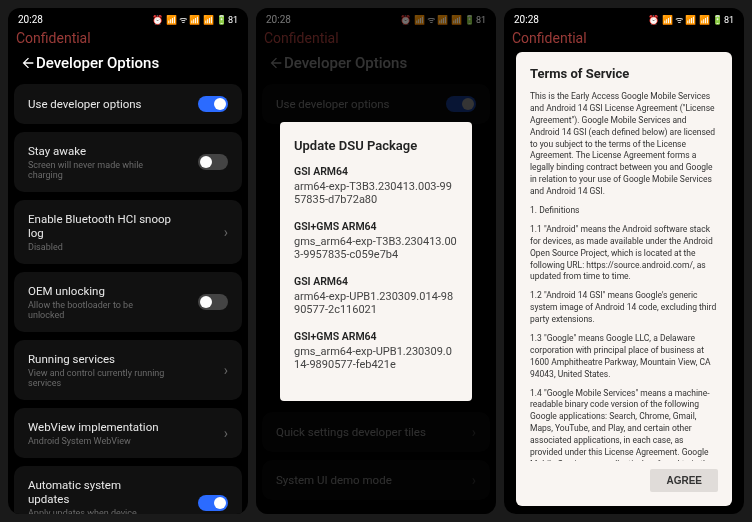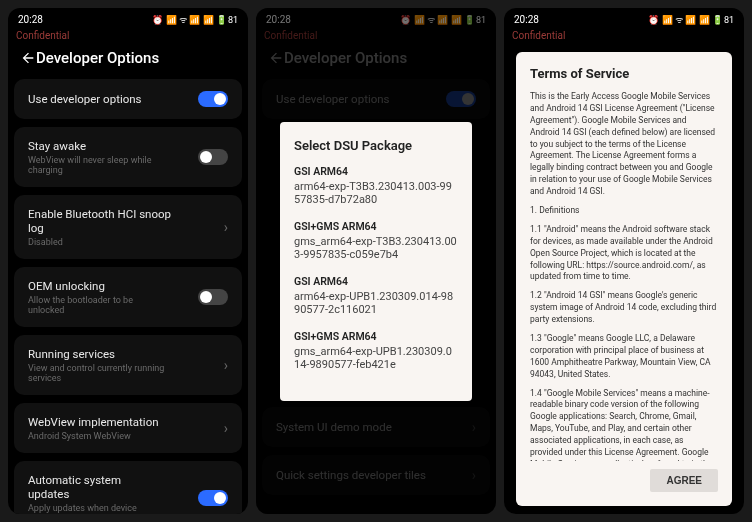--- a/index.html
+++ b/index.html
@@ -26,21 +26,21 @@
     display: flex;
     align-items: center;
     justify-content: space-between;
     padding: 0 10px;
     font-size: 10px;
     color: #fff;
   }
   .status-right { display: flex; gap: 3px; align-items: center; font-size: 9px; }
   .confidential {
     color: #d9534f;
-    font-size: 10px;
+    font-size: 14px;
     padding: 0 8px;
     opacity: 0.7;
   }
   .header {
     display: flex;
     align-items: center;
     padding: 8px 12px 12px;
     color: #fff;
   }
   .back-icon { width: 16px; height: 16px; fill: #fff; }
@@ -123,21 +123,21 @@
   <div class="content">
     <div class="row">
       <div class="row-text">
           <div class="row-title">Use developer options</div>
         </div>
       <div class="toggle on"></div>
     </div>
     <div class="row">
       <div class="row-text">
         <div class="row-title">Stay awake</div>
-        <div class="row-sub">WebView will never sleep while charging</div>
+        <div class="row-sub">Screen will never made while charging</div>
       </div>
       <div class="toggle"></div>
     </div>
     <div class="row">
       <div class="row-text">
         <div class="row-title">Enable Bluetooth HCI snoop log</div>
         <div class="row-sub">Disabled</div>
       </div>
       <span class="chevron">›</span>
     </div>
@@ -195,34 +195,34 @@
   <div class="content dimmed">
     <div class="row">
       <div class="row-text">
           <div class="row-title">Use developer options</div>
         </div>
       <div class="toggle on"></div>
     </div>
     <div style="height:280px"></div>
     <div class="row">
       <div class="row-text">
+          <div class="row-title">Quick settings developer tiles</div>
+        </div>
+      <span class="chevron">›</span>
+    </div>
+    <div class="row">
+      <div class="row-text">
           <div class="row-title">System UI demo mode</div>
-        </div>
-      <span class="chevron">›</span>
-    </div>
-    <div class="row">
-      <div class="row-text">
-          <div class="row-title">Quick settings developer tiles</div>
         </div>
       <span class="chevron">›</span>
     </div>
   </div>
   <div class="overlay">
     <div class="dialog">
-      <div class="dialog-title">Select DSU Package</div>
+      <div class="dialog-title">Update DSU Package</div>
       <div class="pkg">
         <div class="pkg-name">GSI ARM64</div>
         <div class="pkg-detail">arm64-exp-T3B3.230413.003-9957835-d7b72a80</div>
       </div>
       <div class="pkg">
         <div class="pkg-name">GSI+GMS ARM64</div>
         <div class="pkg-detail">gms_arm64-exp-T3B3.230413.003-9957835-c059e7b4</div>
       </div>
       <div class="pkg">
         <div class="pkg-name">GSI ARM64</div>

